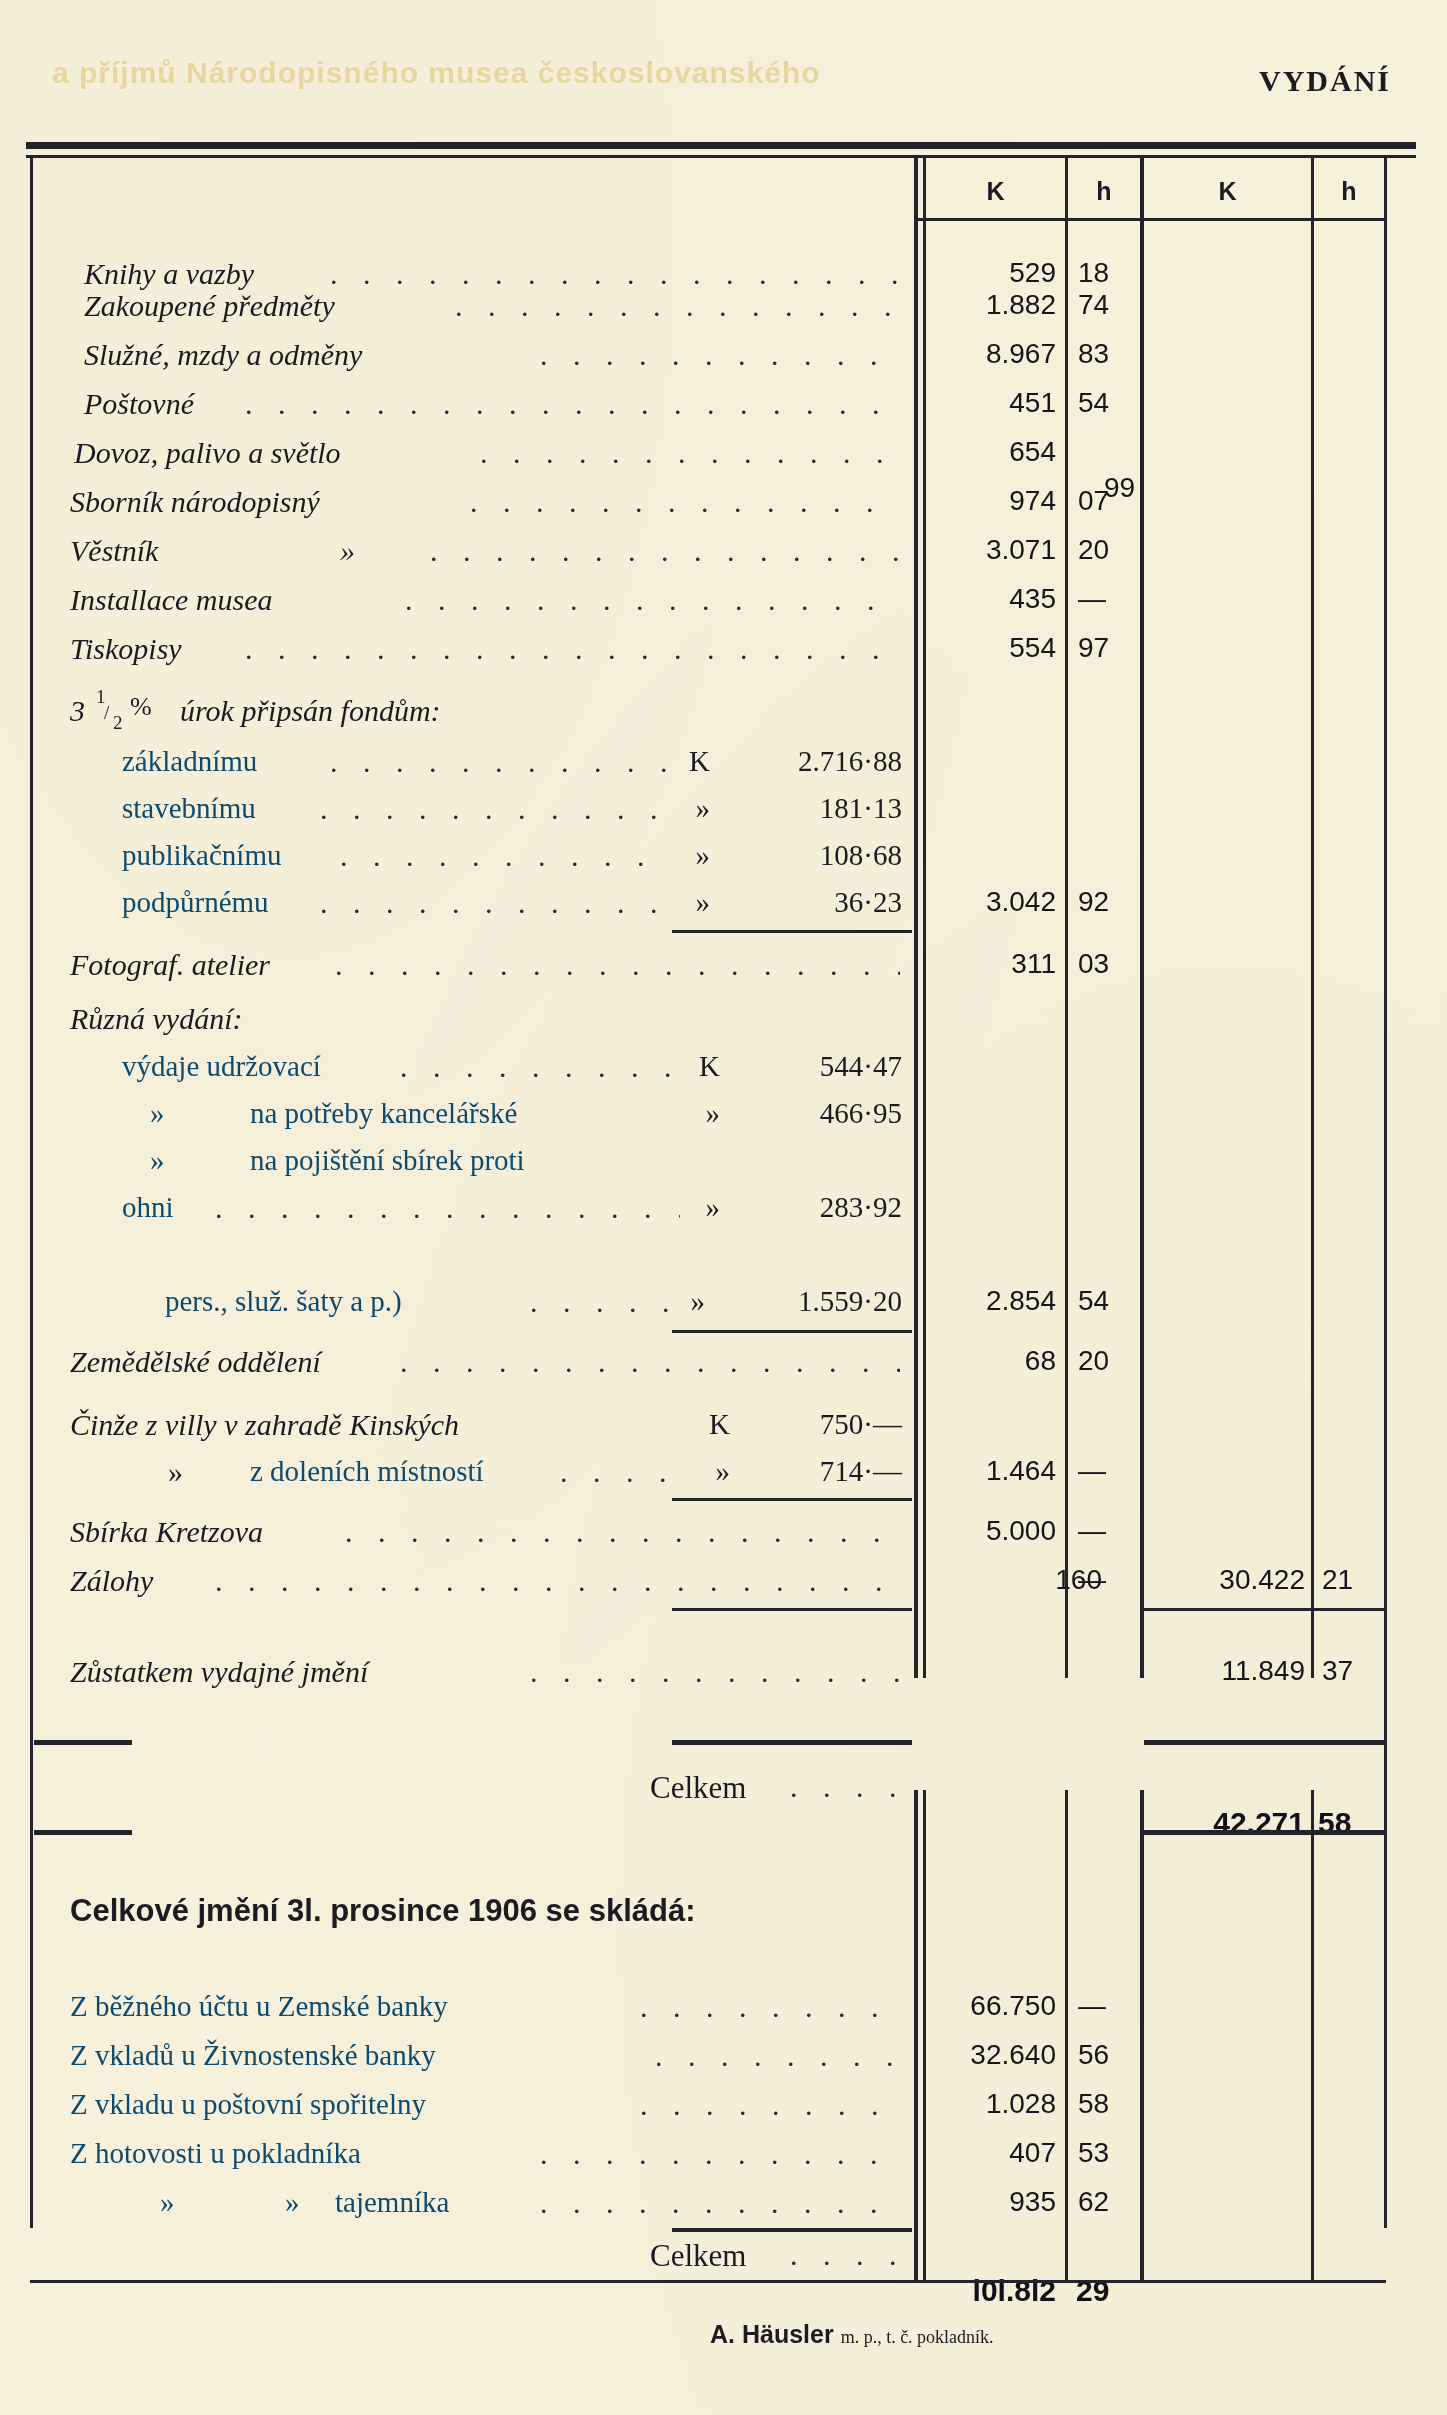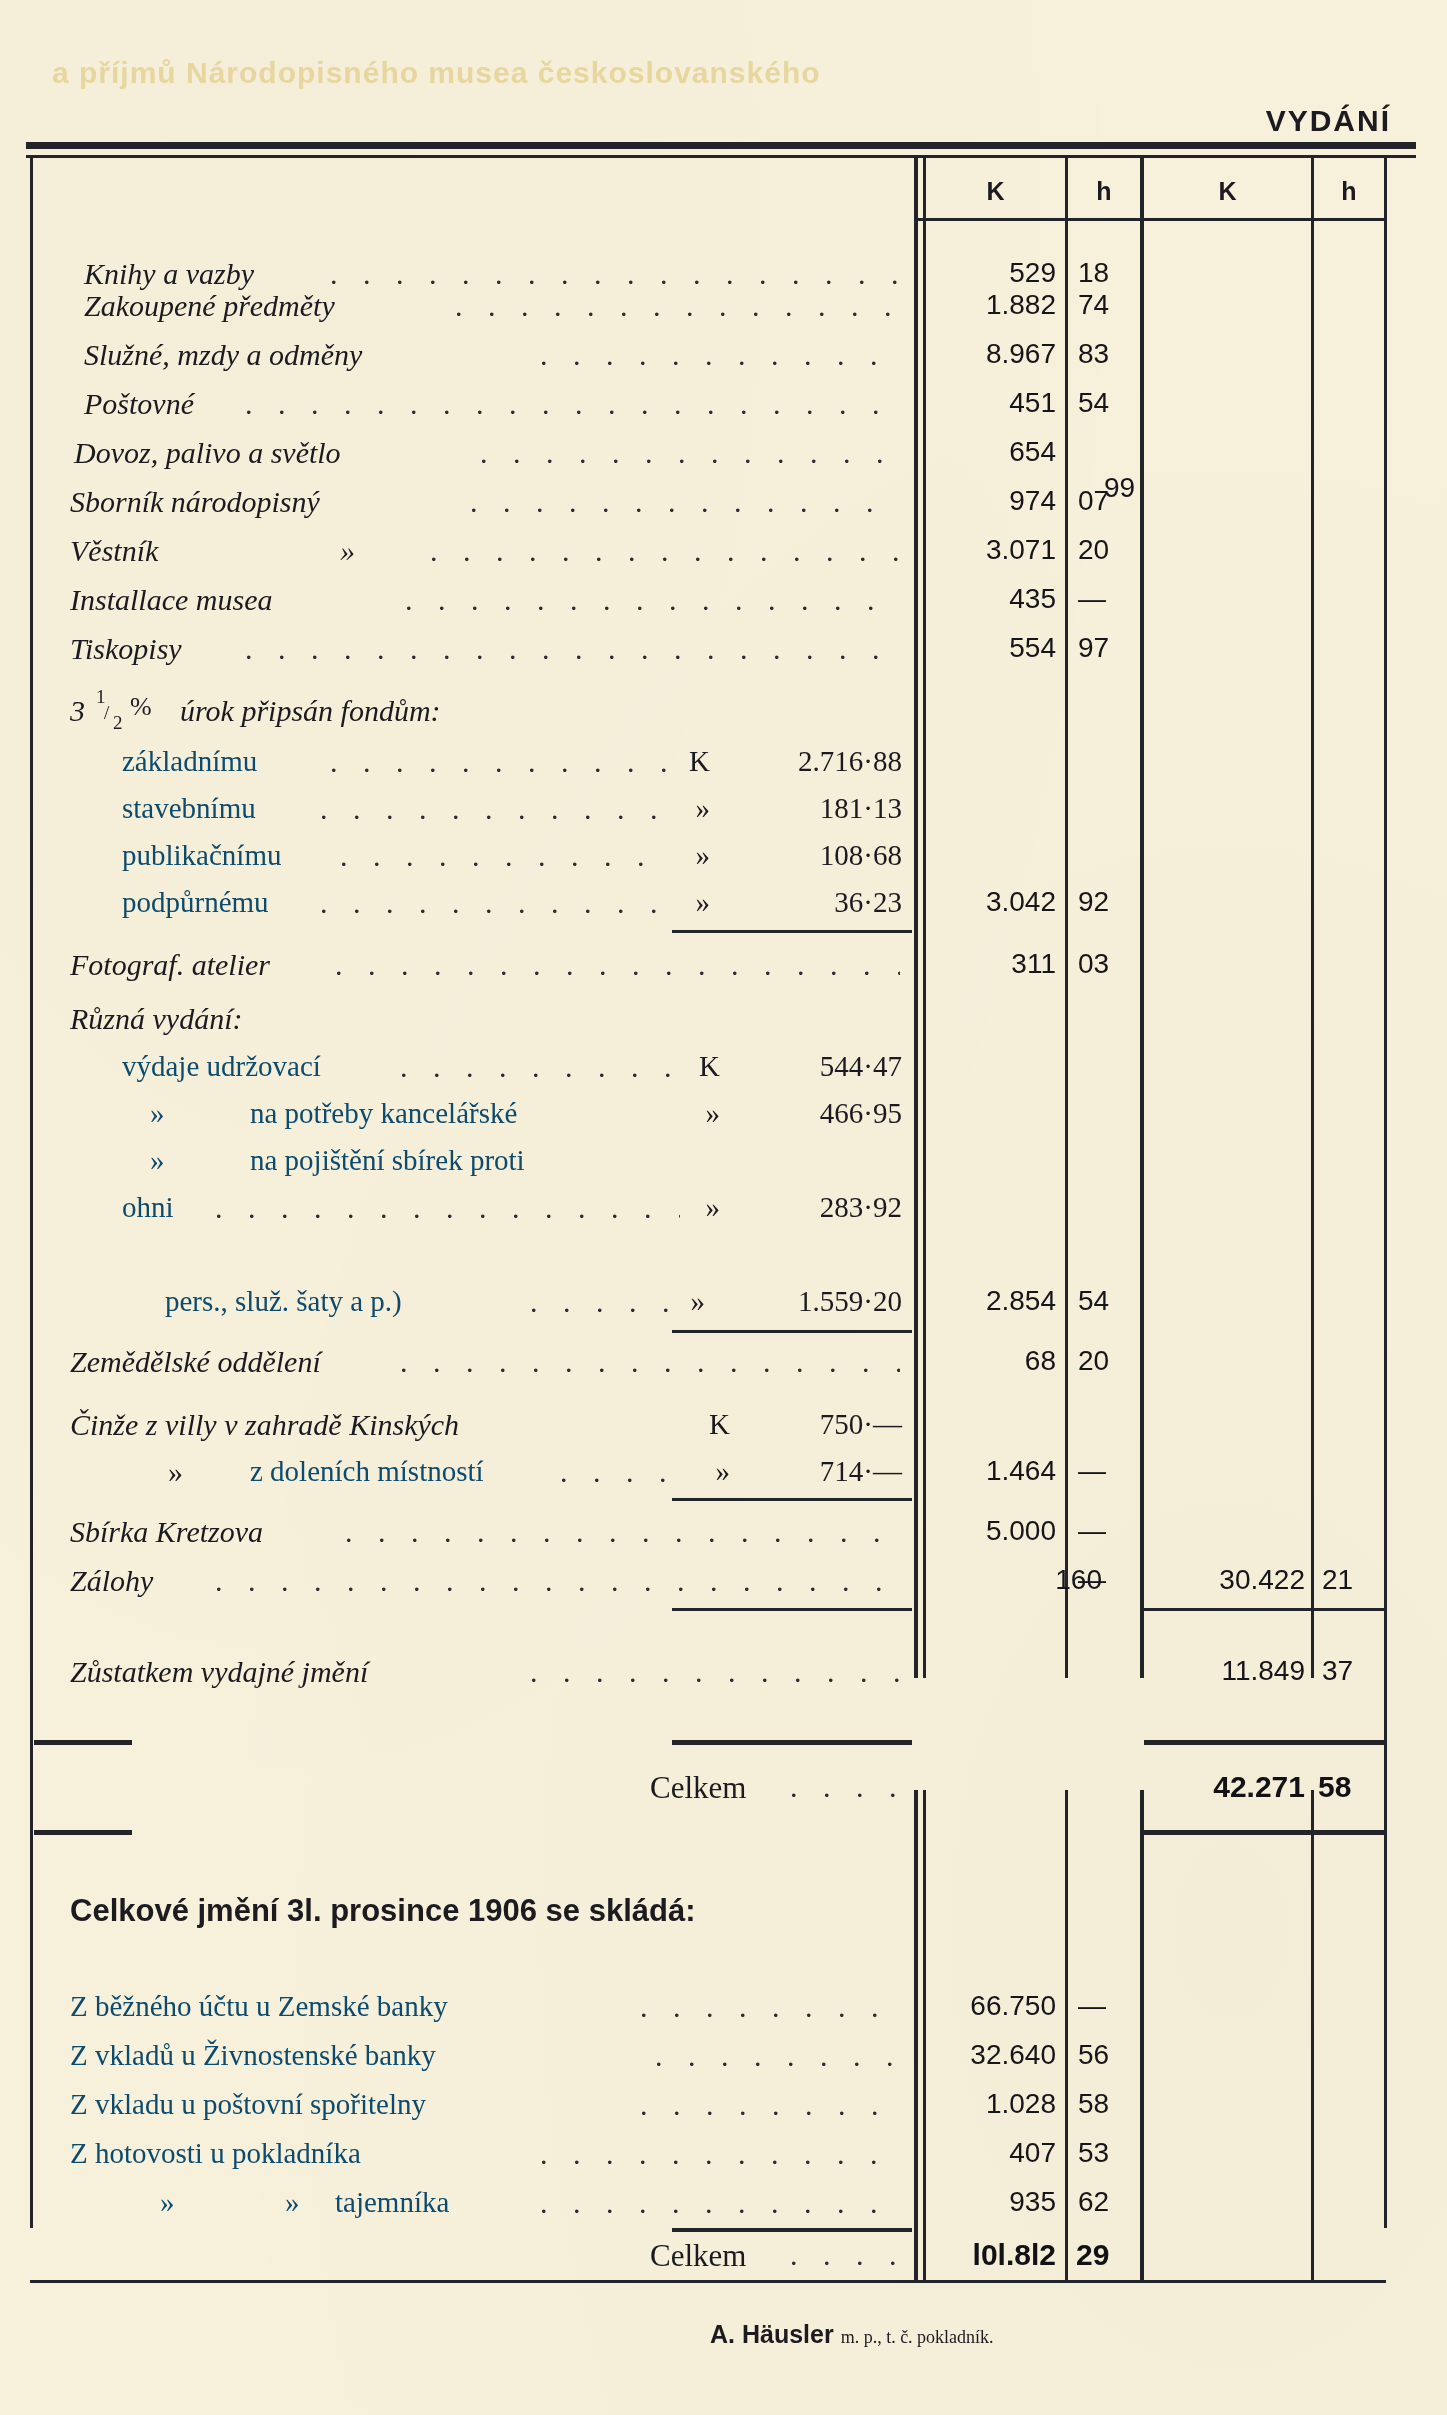--- a/index.html
+++ b/index.html
@@ -50,26 +50,25 @@
     font-size: 30px;
     letter-spacing: 1px;
     color: #e4ce8d;
     opacity: 0.75;
     white-space: nowrap;
   }
   .header-title {
     position: absolute;
     right: 56px;
     top: 38px;
-    font-family: Liberation Sans, sans-serif;
+    font-family: Liberation Serif, serif;
     font-weight: bold;
     font-size: 30px;
     letter-spacing: 2px;
     color: #1b1b20;
-    margin-top: 40px;
   }
 
   
   .rule-top-thick {
     position: absolute;
     left: 26px;
     top: 142px;
     width: 1390px;
     height: 7px;
     background: #23232a;
@@ -211,20 +210,21 @@
     white-space: nowrap;
   }
   .total-num {
     position: absolute;
     font-family: "Liberation Sans", sans-serif;
     font-weight: bold;
     font-size: 30px;
     color: #111116;
     text-align: right;
     white-space: nowrap;
+    margin-top: 36px;
   }
   .signature {
     position: absolute;
     font-family: "Liberation Sans", sans-serif;
     font-size: 25px;
     color: #1b1b20;
     white-space: nowrap;
   }
   .signature b { font-weight: bold; }
   .sig-serif {

